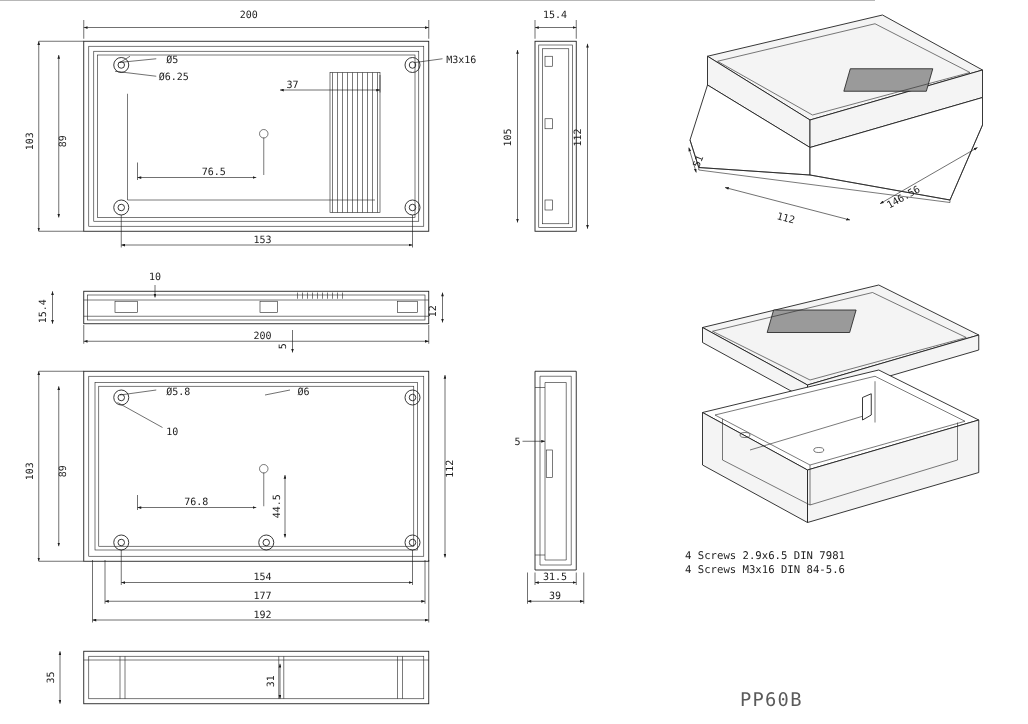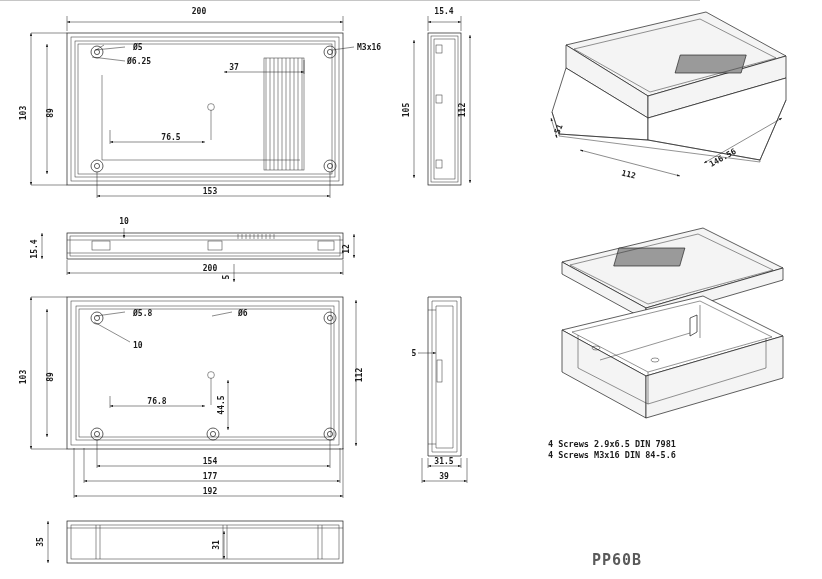--- a/index.html
+++ b/index.html
@@ -12,21 +12,20 @@
     height: 579px;
     font-family: "DejaVu Sans Mono", monospace;
     overflow: hidden;
     position: relative;
   }
   #sheet {
     position: absolute;
     left: 0; top: 0;
     width: 822px;
     height: 579px;
-    font-weight: bold;
   }
   svg.drawing {
     position: absolute;
     left: 0; top: 0;
     width: 822px;
     height: 579px;
   }
   .ln {
     stroke: #1b1b1b;
     stroke-width: 0.7;

